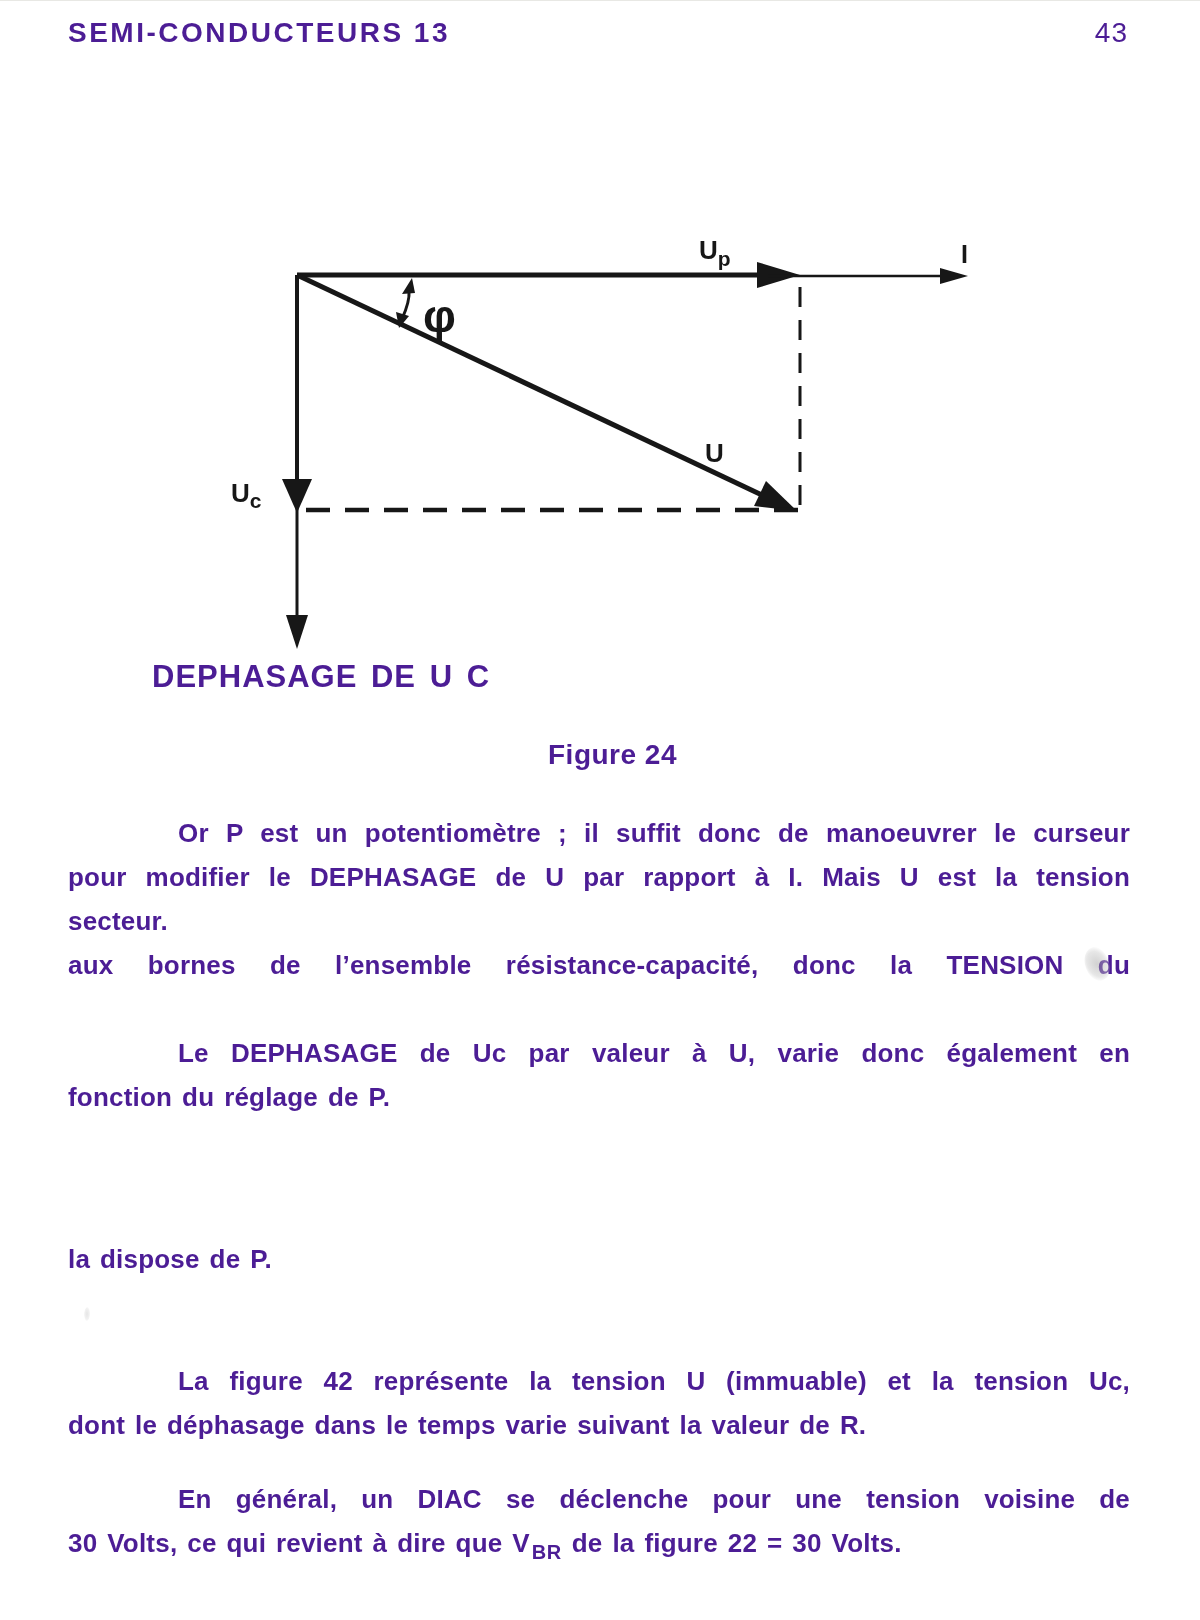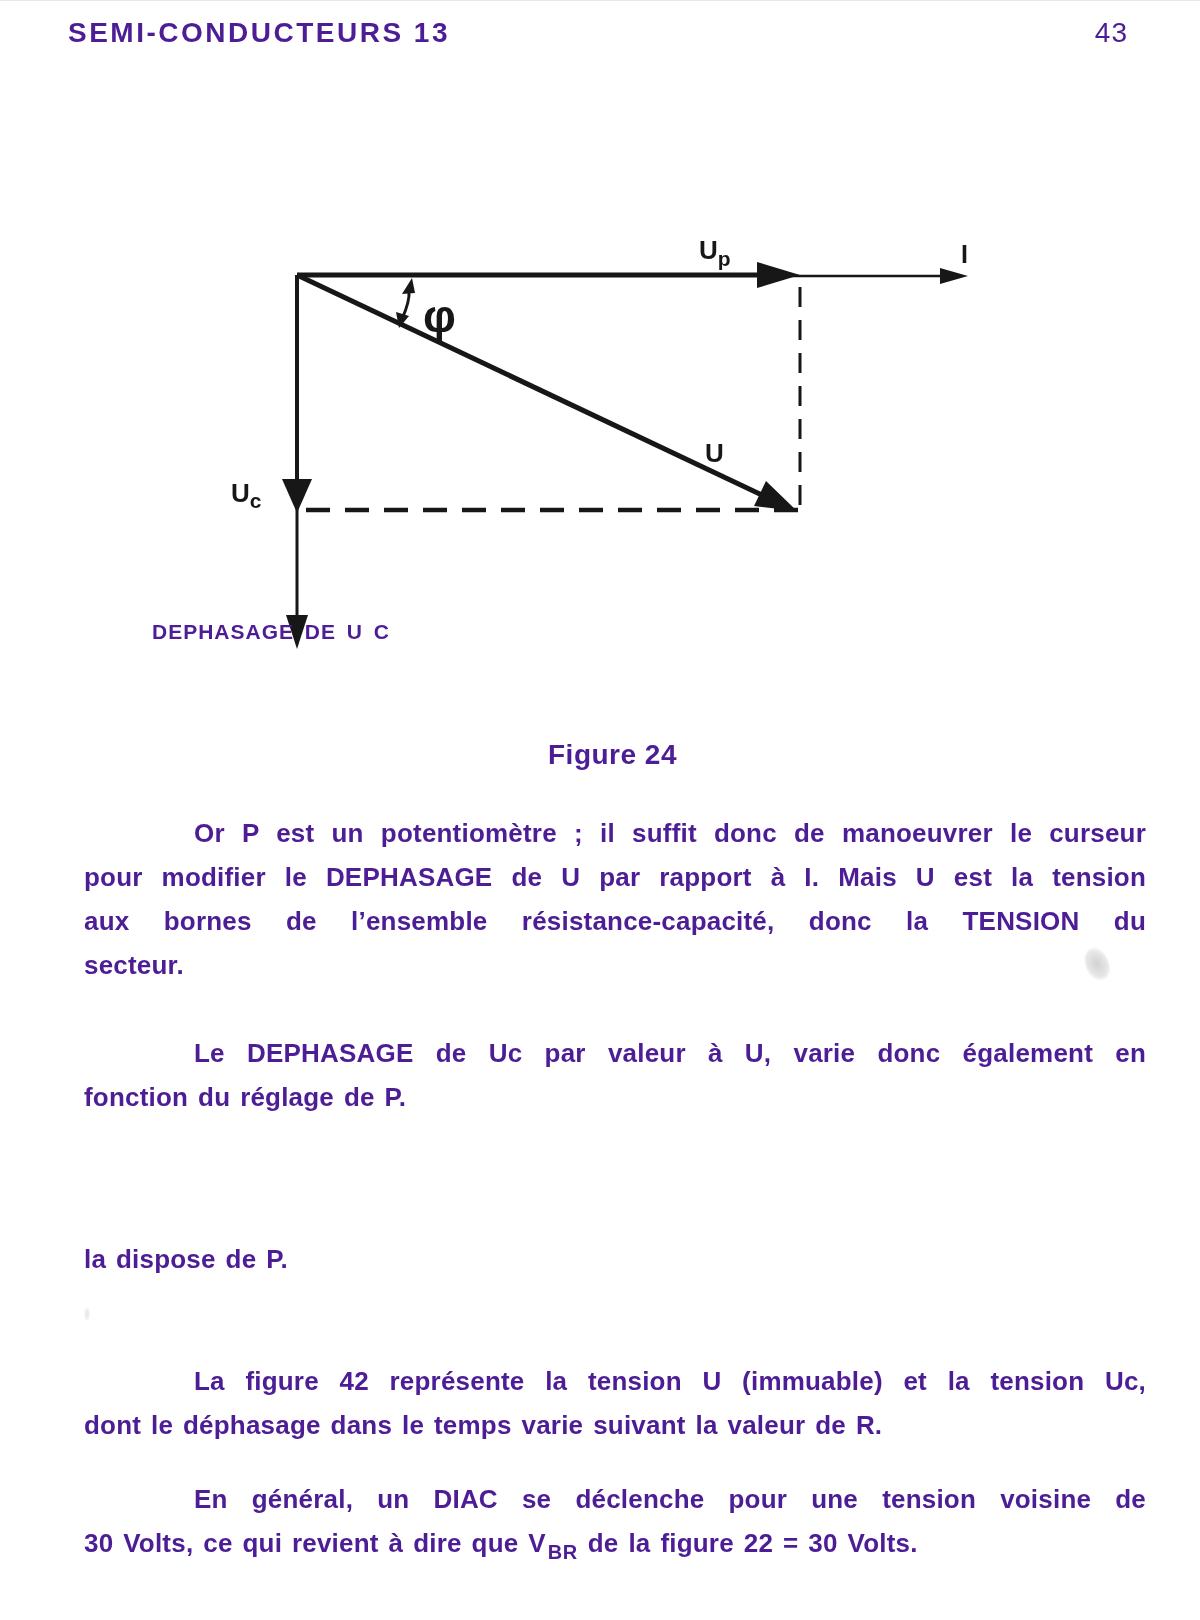--- a/index.html
+++ b/index.html
@@ -21,30 +21,30 @@
     position:absolute;right:72px;top:16px;
     font-size:28px;font-weight:400;letter-spacing:1px;
   }
   
   .fig-svg{position:absolute;left:0;top:0;width:1200px;height:700px;}
   .fig-svg line, .fig-svg path{stroke:#171717;}
   .fig-svg polygon{fill:#171717;stroke:none;}
   .svg-lbl{font-family:"Liberation Sans",sans-serif;font-weight:700;fill:#171717;}
   
   .fig-caption{
-    position:absolute;left:152px;top:619px;
-    font-size:21px;font-weight:700;letter-spacing:1px;word-spacing:4px;
+    position:absolute;left:152px;top:658px;
+    font-size:31px;font-weight:700;letter-spacing:1px;word-spacing:4px;
   }
   .fig-label{
     position:absolute;left:548px;top:738px;
     font-size:28px;font-weight:700;letter-spacing:0.5px;
   }
   
   .para{
-    position:absolute;left:84px;width:1062px;
+    position:absolute;left:68px;width:1062px;
     font-size:26px;font-weight:700;line-height:44px;
     letter-spacing:0.2px;word-spacing:2.5px;
   }
   .line{white-space:normal;}
   .line.j{text-align:justify;text-align-last:justify;}
   .line.ind{padding-left:110px;}
   .sub{
     font-size:20px;vertical-align:-7px;letter-spacing:0.5px;
     padding-left:2px;padding-right:10px;
   }
@@ -94,22 +94,22 @@
     <text class="svg-lbl" x="231" y="501" font-size="26"><tspan>U</tspan><tspan dy="6" font-size="21">c</tspan></text>
     <text class="svg-lbl" x="423" y="331" font-size="46" font-family="DejaVu Sans, sans-serif">φ</text>
   </svg>
 
   <div class="fig-caption">DEPHASAGE DE U C</div>
   <div class="fig-label">Figure 24</div>
 
   <div class="para" style="top:810px">
     <div class="line j ind">Or P est un potentiomètre ; il suffit donc de manoeuvrer le curseur</div>
     <div class="line j">pour modifier le DEPHASAGE de U par rapport à I. Mais U est la tension</div>
+    <div class="line">secteur.</div>
     <div class="line j">aux bornes de l’ensemble résistance-capacité, donc la TENSION du</div>
-    <div class="line">secteur.</div>
   </div>
 
   <div class="para" style="top:1030px">
     <div class="line j ind">Le DEPHASAGE de Uc par valeur à U, varie donc également en</div>
     <div class="line">fonction du réglage de P.</div>
   </div>
 
 
   <div class="para" style="top:1236px">
     <div class="line">la dispose de P.</div>

